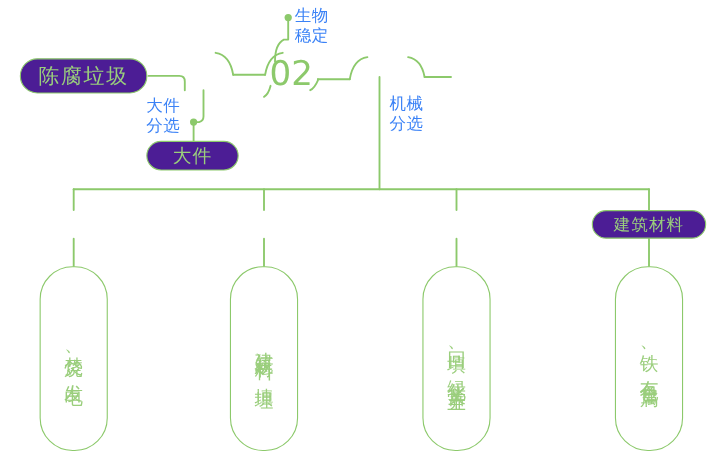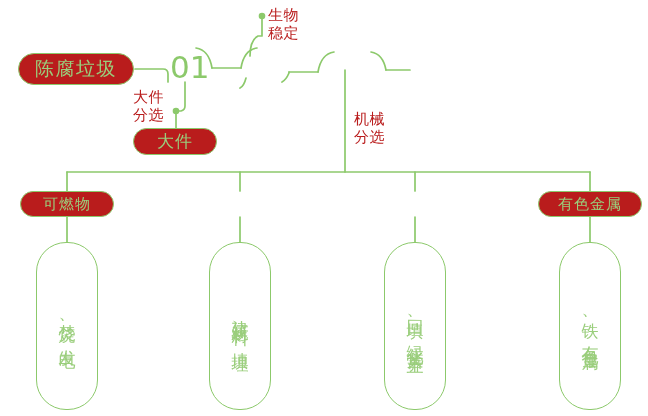--- a/index.html
+++ b/index.html
@@ -12,21 +12,21 @@
   }
   #stage{position:relative;width:648px;height:416px;}
   #svgLayer{position:absolute;left:0;top:0;width:648px;height:416px;}
 
   
   .pill{
     position:absolute;
     box-sizing:border-box;
     border:1.6px solid #8CC96B;
     border-radius:999px;
-    background:#b91c1c;
+    background:#4c1d95;
     color:#9ACE7C;
     display:flex;align-items:center;justify-content:center;
     letter-spacing:1px;
     white-space:nowrap;
   }
   .pill.src{
     left:18px;top:53px;width:116px;height:32px;
     font-size:19px;letter-spacing:1.5px;
   }
   .pill.bulk{
@@ -65,21 +65,21 @@
     font-size:31px;
     font-family:"DejaVu Sans","Liberation Sans",sans-serif;
     font-weight:400;
     letter-spacing:0px;
     line-height:1;
   }
 
   
   .blab{
     position:absolute;
-    color:#b91c1c;
+    color:#3b82f6;
     font-size:15px;
     line-height:1.22;
     letter-spacing:0.5px;
     white-space:nowrap;
   }
 </style>
 </head>
 <body>
 
 <div id="stage">
@@ -126,46 +126,43 @@
     </g>
 
     <circle cx="262" cy="16" r="3.3" fill="#8CC96B"></circle>
     <circle cx="176" cy="111" r="3.3" fill="#8CC96B"></circle>
   </svg>
 
   <div class="pill src">
     <span>陈腐垃圾</span>
   </div>
 
-  <div class="num" style="left:170px;top:52px;">01</div>
+  <div class="num" style="left:245px;top:52px;">02</div>
 
   <div class="blab" style="left:133px;top:88px;text-align:center;">
     <div>大件</div>
     <div>分选</div>
   </div>
 
   <div class="blab" style="left:268px;top:6px;">
     <div>生物</div>
     <div>稳定</div>
   </div>
 
-  <div class="blab" style="left:354px;top:86px;margin-top:24px;">
+  <div class="blab" style="left:354px;top:86px;">
     <div>机械</div>
     <div>分选</div>
   </div>
 
   <div class="pill bulk">
     <span>大件</span>
   </div>
 
-  <div class="pill out" style="left:20px;width:94px;">
-    <span>可燃物</span>
-  </div>
   <div class="pill out" style="left:538px;width:104px;">
-    <span>有色金属</span>
+    <span>建筑材料</span>
   </div>
 
   <div class="obox" style="left:36px;">
     <span class="vtext">焚烧、发电</span>
   </div>
   <div class="obox" style="left:209px;">
     <span class="vtext">建筑材料、填埋</span>
   </div>
   <div class="obox" style="left:384px;">
     <span class="vtext">回填、绿化营养土</span>

